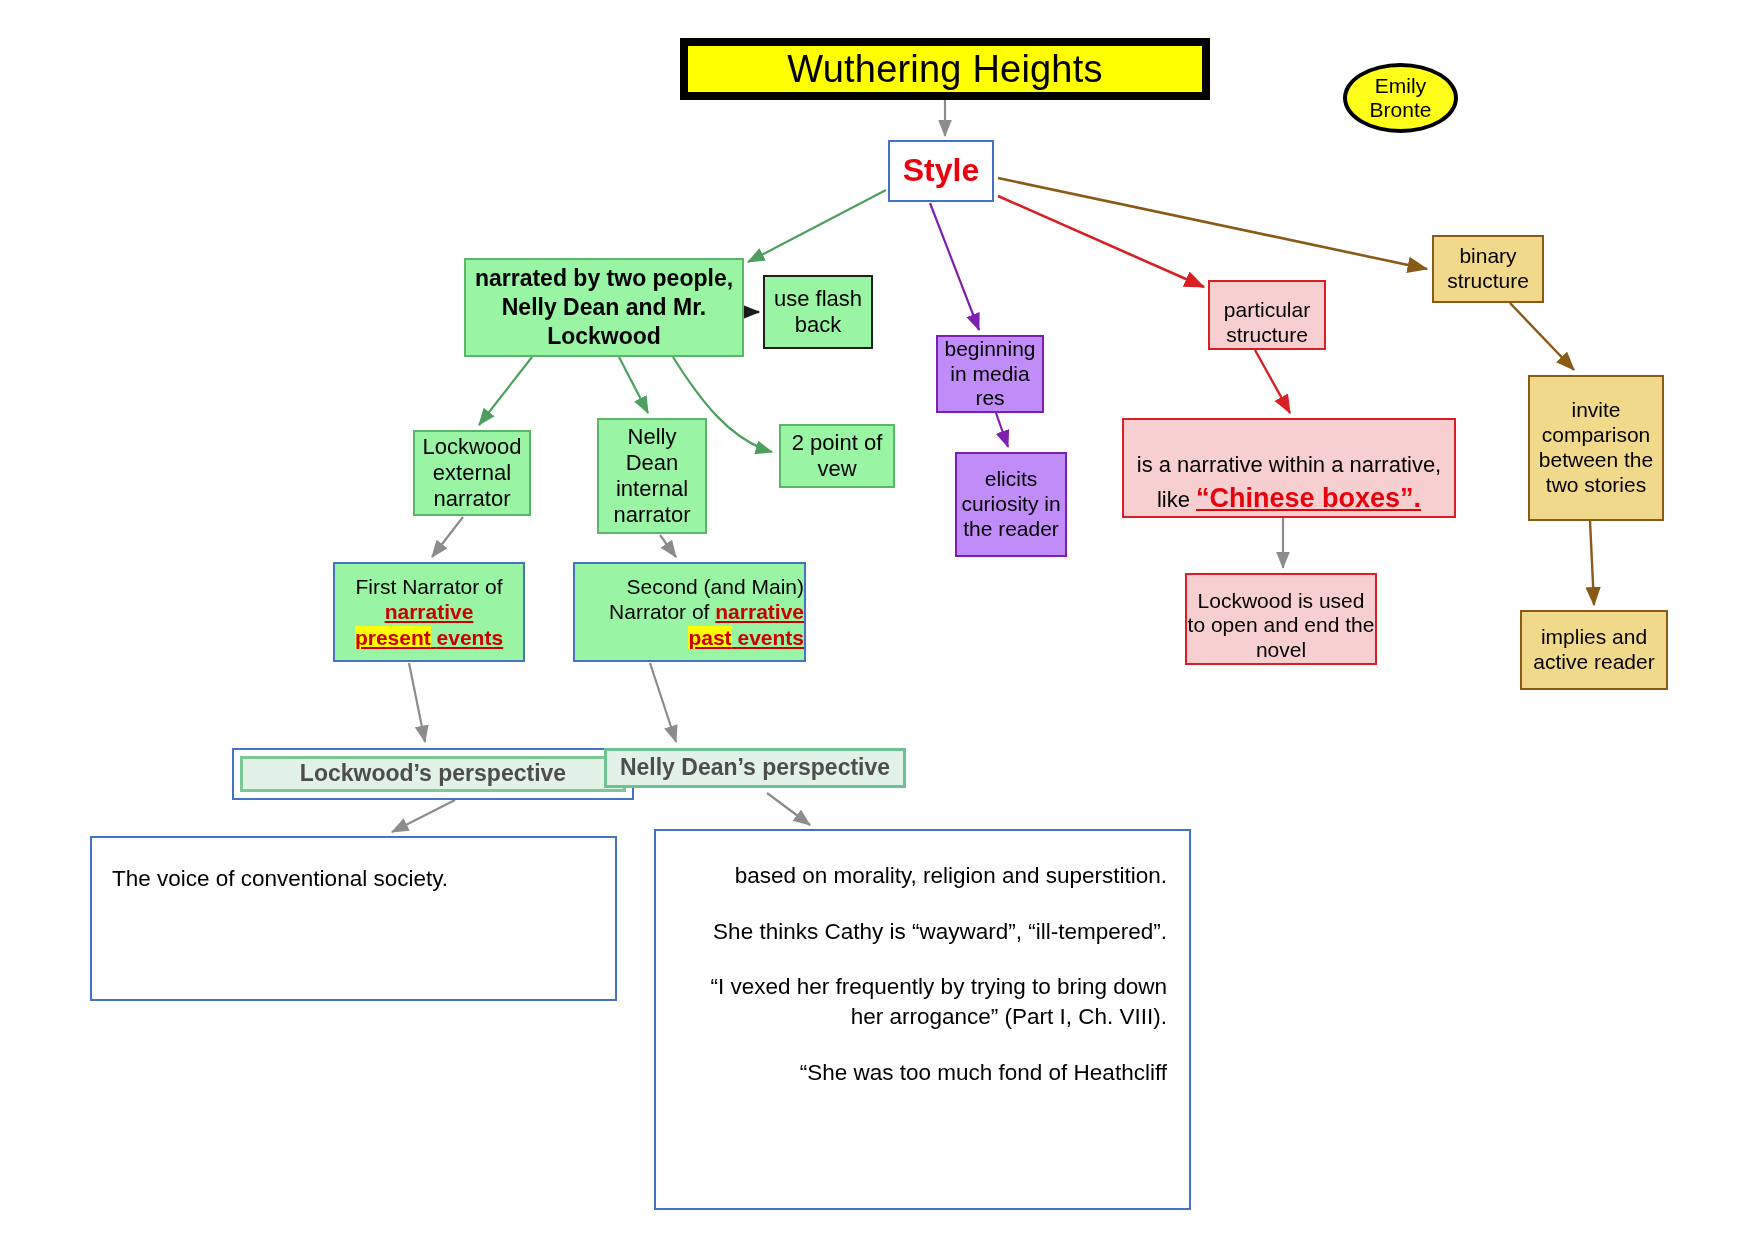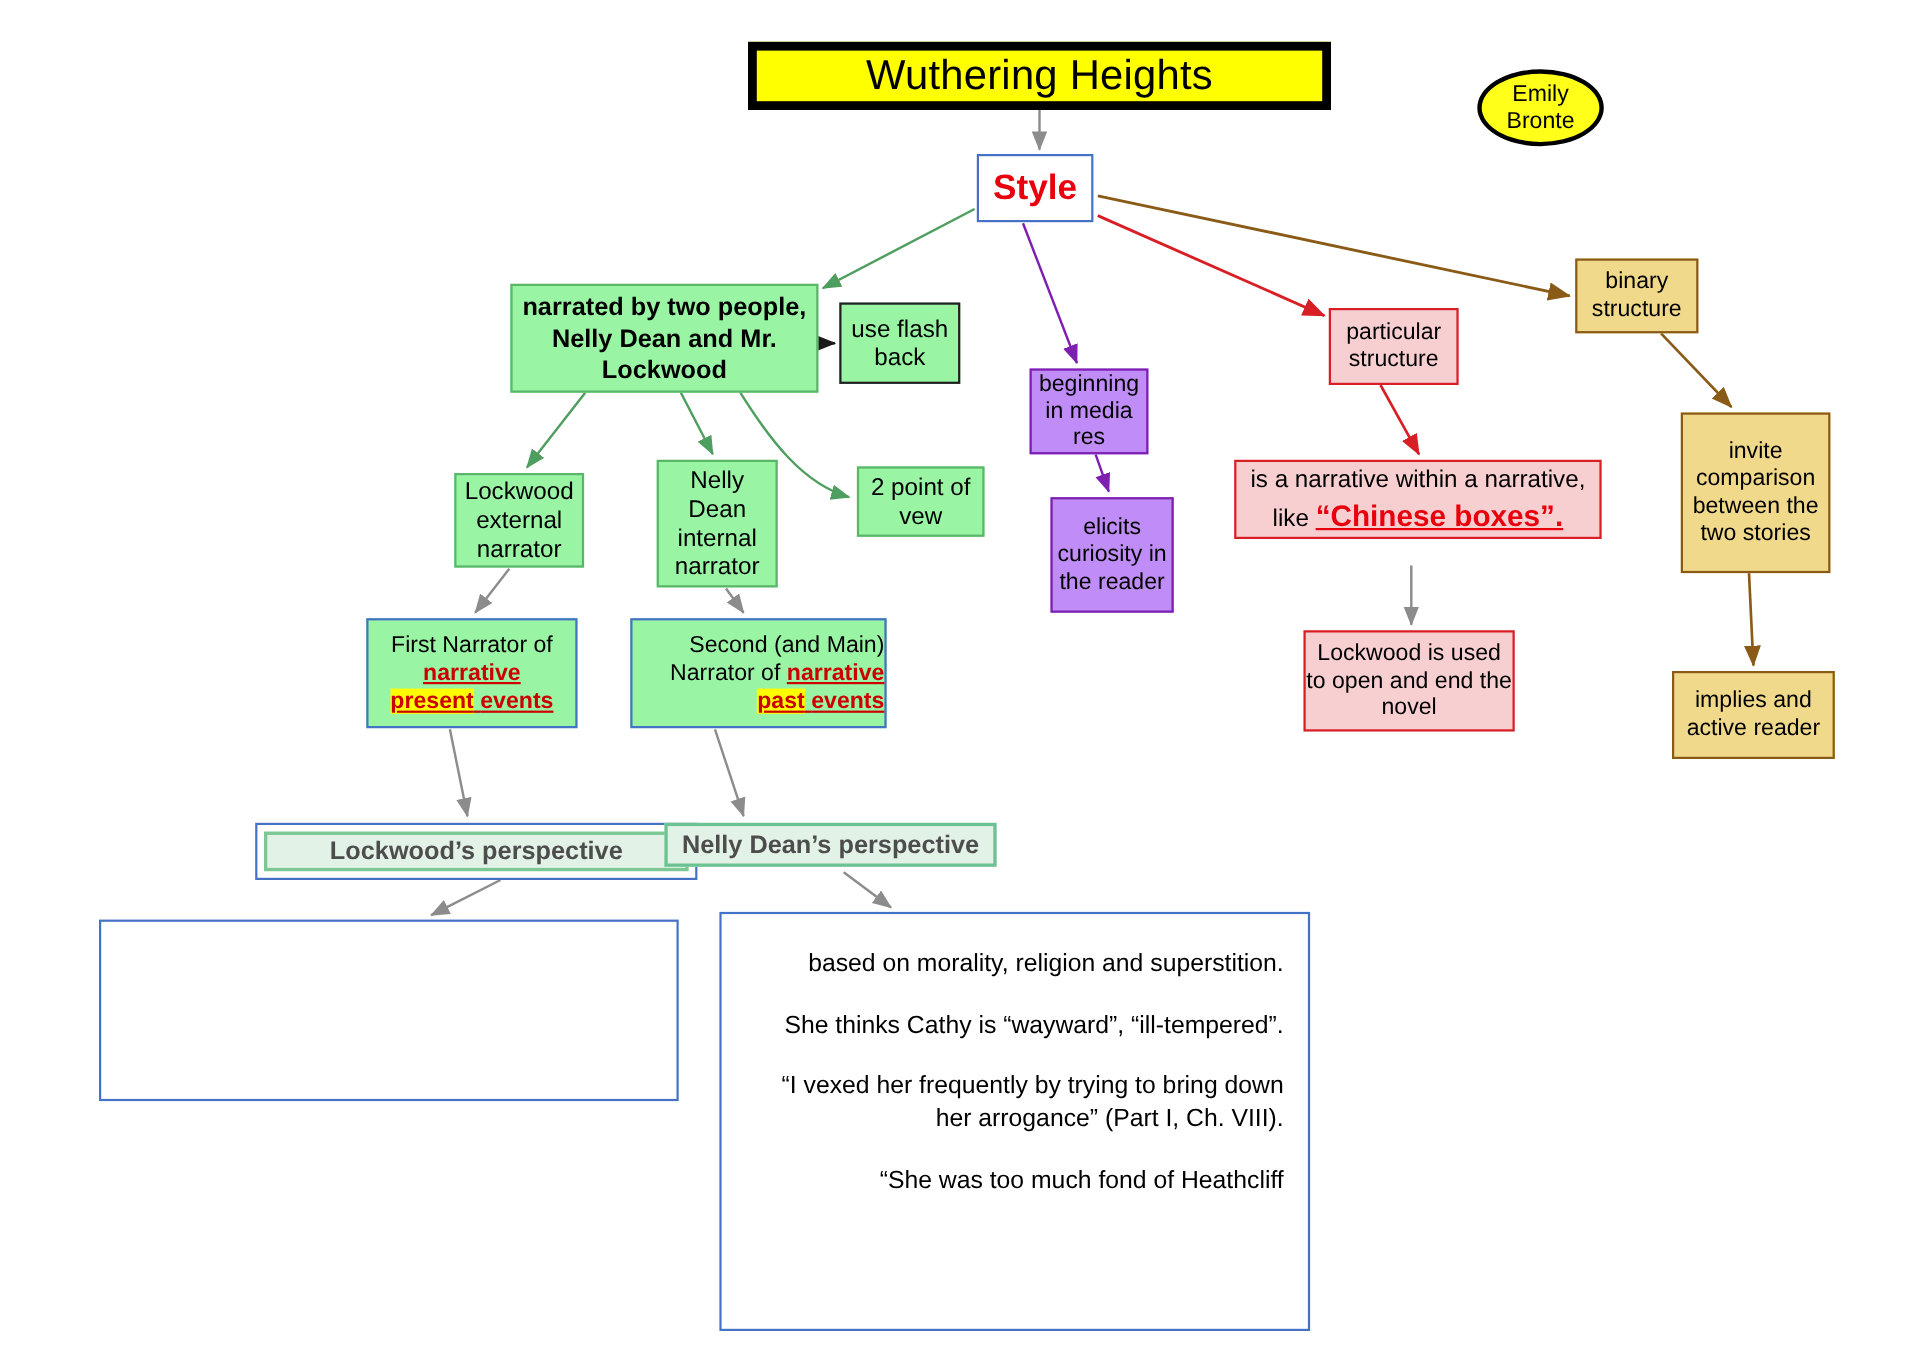--- a/index.html
+++ b/index.html
@@ -170,26 +170,27 @@
   }
   #elicits {
     left: 955px; top: 452px; width: 112px; height: 105px;
   }
 
   
   .pink {
     background: #f8cfd1;
     border: 2.5px solid #d81f26;
     font-size: 21px;
+    align-items: flex-end;
   }
   #particular {
     left: 1208px; top: 280px; width: 118px; height: 70px;
   }
   #chinese-boxes {
-    left: 1122px; top: 418px; width: 334px; height: 72px;
+    left: 1122px; top: 418px; width: 334px; height: 100px;
     font-size: 22px;
     line-height: 1.35;
   }
   .chinese {
     color: #e8000d;
     font-weight: bold;
     font-size: 27px;
     text-decoration: underline;
   }
   #open-end {
@@ -336,20 +337,21 @@
     <div id="lockwood-persp-inner">
       <span class="txt">Lockwood’s perspective</span>
     </div>
   </div>
 
   <div class="node" id="nelly-persp">
     <span class="txt">Nelly Dean’s perspective</span>
   </div>
 
   <div class="panel" id="lockwood-panel">
+    <p>The voice of conventional society.</p>
   </div>
 
   <div class="panel" id="nelly-panel">
     <p>based on morality, religion and superstition.</p>
     <p>She thinks Cathy is “wayward”, “ill-tempered”.</p>
     <p>“I vexed her frequently by trying to bring down her arrogance” (Part I, Ch. VIII).</p>
     <p>“She was too much fond of Heathcliff</p>
   </div>
 
   <div class="node purple" id="media-res">

